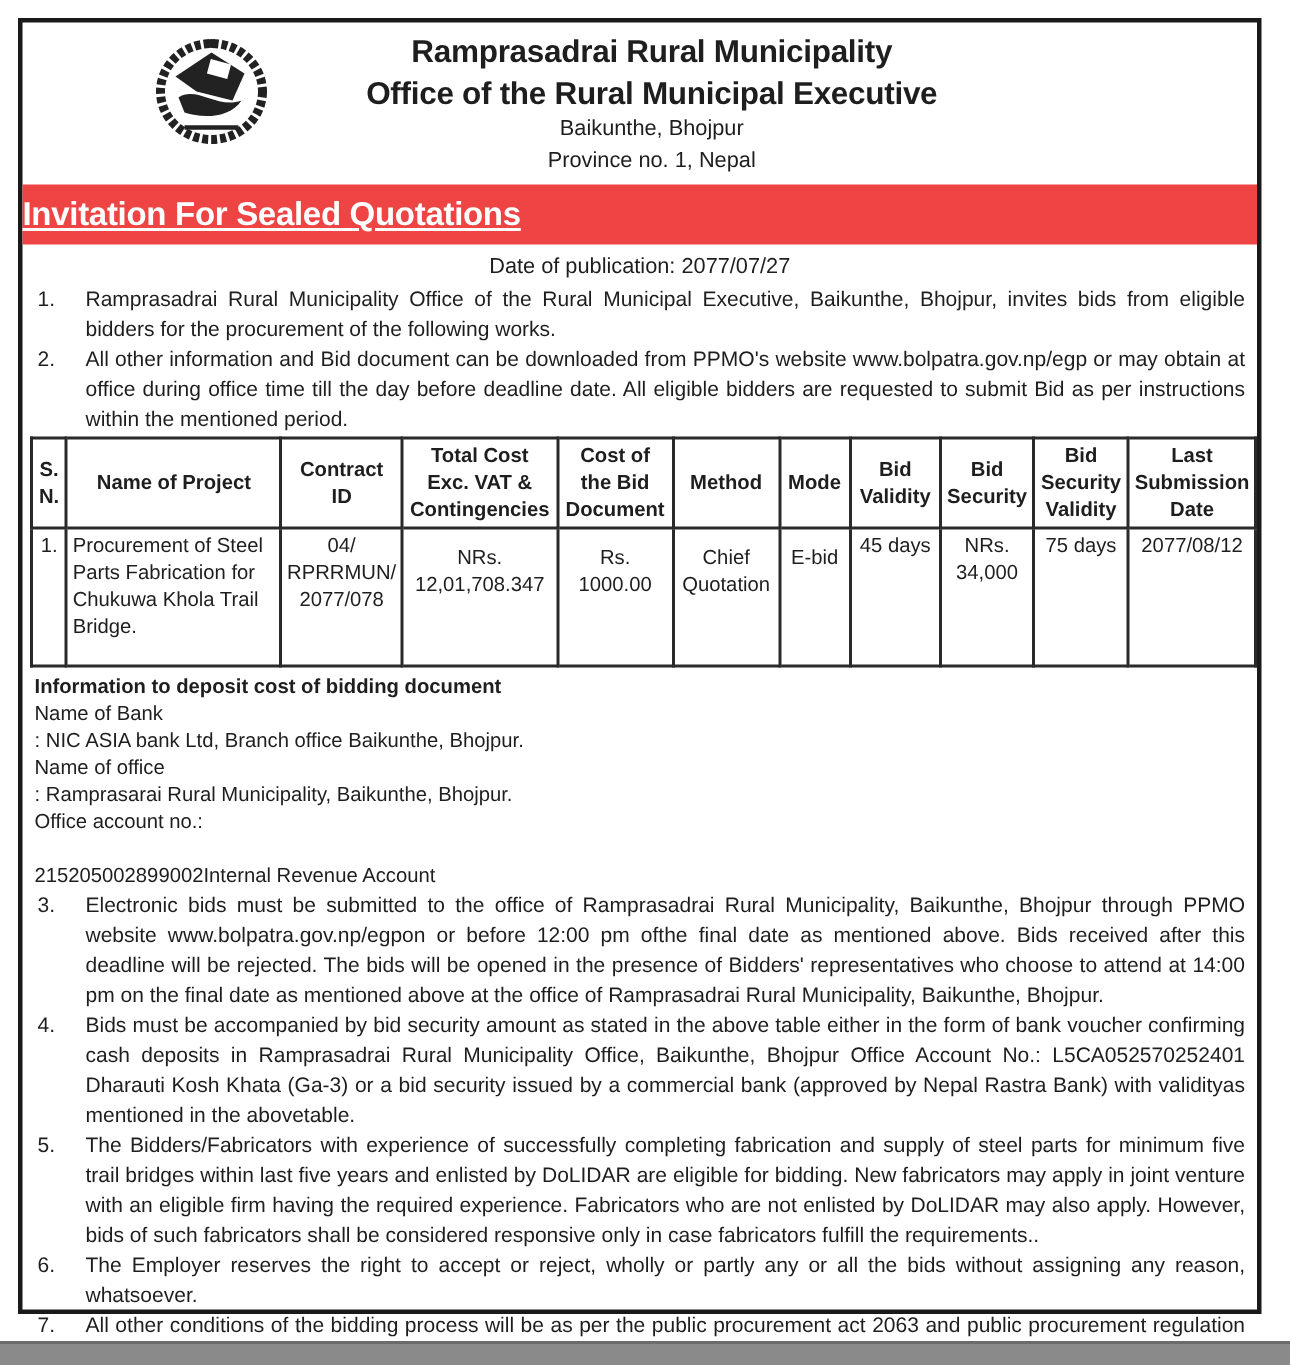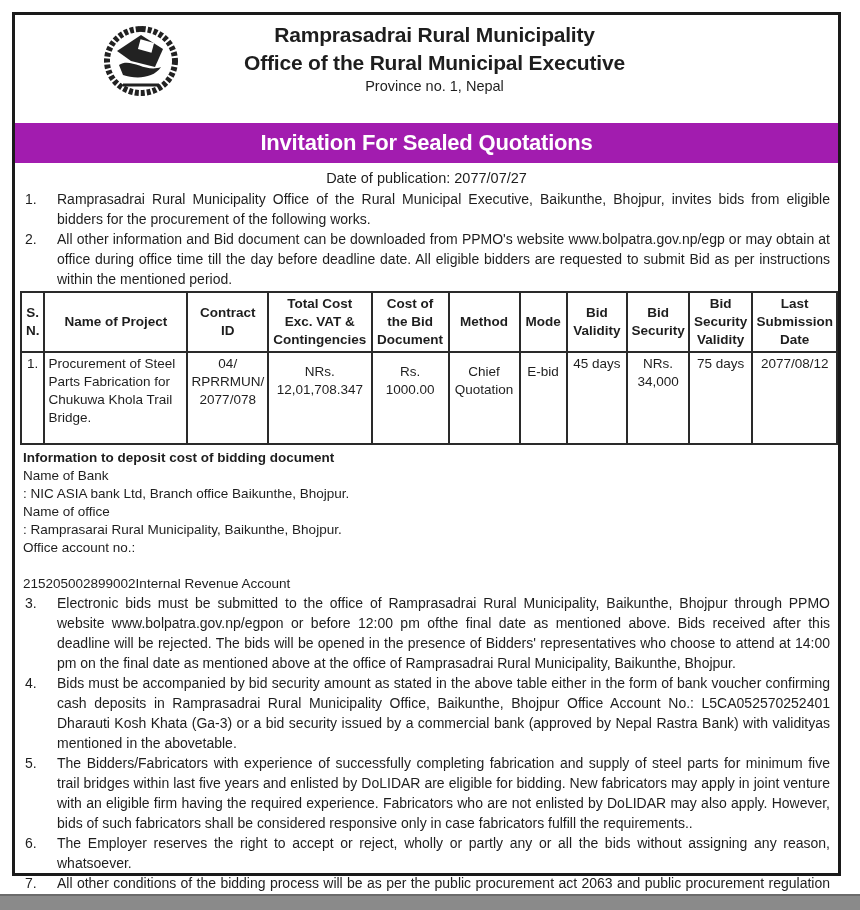--- a/index.html
+++ b/index.html
@@ -8,22 +8,22 @@
   .frame { position: absolute; left: 12px; top: 12px; width: 829px; height: 864px;
            border: 3px solid #1a1a1a; box-sizing: border-box; background: #fff; }
   .bottom-bar { position: absolute; left: 0; top: 894px; width: 860px; height: 16px;
                 background: #8a8a8a; border-top: 2px solid #6b6b6b; }
   .header { position: relative; height: 108px; }
   .emblem { position: absolute; left: 86px; top: 6px; width: 80px; height: 78px; }
   .org { position: absolute; left: 180px; right: 164px; top: 6px; text-align: center; }
   .org-name { font-weight: bold; font-size: 21px; line-height: 28px; letter-spacing: -0.2px; }
   .office-name { font-weight: bold; font-size: 21px; line-height: 27px; letter-spacing: -0.2px; }
   .addr { font-size: 14.5px; line-height: 21px; }
-  .title-band { background: #a21caf; color: #fff; height: 40px; text-align: center;
-                font-weight: bold; font-size: 22px; line-height: 40px; letter-spacing: -0.2px; }
+  .title-band { background: #ef4444; color: #fff; height: 40px; 
+                font-weight: bold; font-size: 22px; line-height: 40px; letter-spacing: -0.2px; text-decoration: underline; }
   .body { padding: 4px 8px 0 8px; font-size: 14px; line-height: 20px; }
   .pubdate { text-align: center; font-size: 14.5px; line-height: 22px; }
   .para { display: flex; text-align: justify; }
   .para .num { width: 32px; flex: none; padding-left: 2px; }
   .para .txt { flex: 1; }
   table.bids { border-collapse: collapse; width: 818px; margin: 2px 16px 4px -3px; font-size: 13.5px; line-height: 18px; }
   table.bids th, table.bids td { border: 2px solid #2a2a2a; padding: 2px 3px; vertical-align: top; text-align: center; }
   table.bids th { font-weight: bold; vertical-align: middle; height: 52px; }
   table.bids td { height: 78px; }
   table.bids td.project { text-align: left; }
@@ -42,20 +42,21 @@
       <ellipse cx="40" cy="40" rx="34" ry="32" fill="none" stroke="#222" stroke-width="6" stroke-dasharray="4 2"></ellipse>
       <path d="M16 30 L40 14 L62 28 L54 46 L30 40 Z" fill="#222"></path>
       <rect x="38" y="20" width="14" height="10" fill="#fff" transform="rotate(15 45 25)"></rect>
       <path d="M18 44 C30 36 44 52 60 46 C52 58 34 58 22 54 Z" fill="#222"></path>
       <path d="M22 64 L58 64" stroke="#222" stroke-width="3"></path>
       <circle cx="40" cy="8" r="3" fill="#222"></circle>
     </svg>
     <div class="org">
       <div class="org-name">Ramprasadrai Rural Municipality</div>
       <div class="office-name">Office of the Rural Municipal Executive</div>
+      <div class="addr">Baikunthe, Bhojpur</div>
       <div class="addr">Province no. 1, Nepal</div>
     </div>
   </div>
 
   <div class="title-band">Invitation For Sealed Quotations</div>
 
   <div class="body">
     <div class="pubdate">Date of publication: 2077/07/27</div>
 
     <div class="para">

